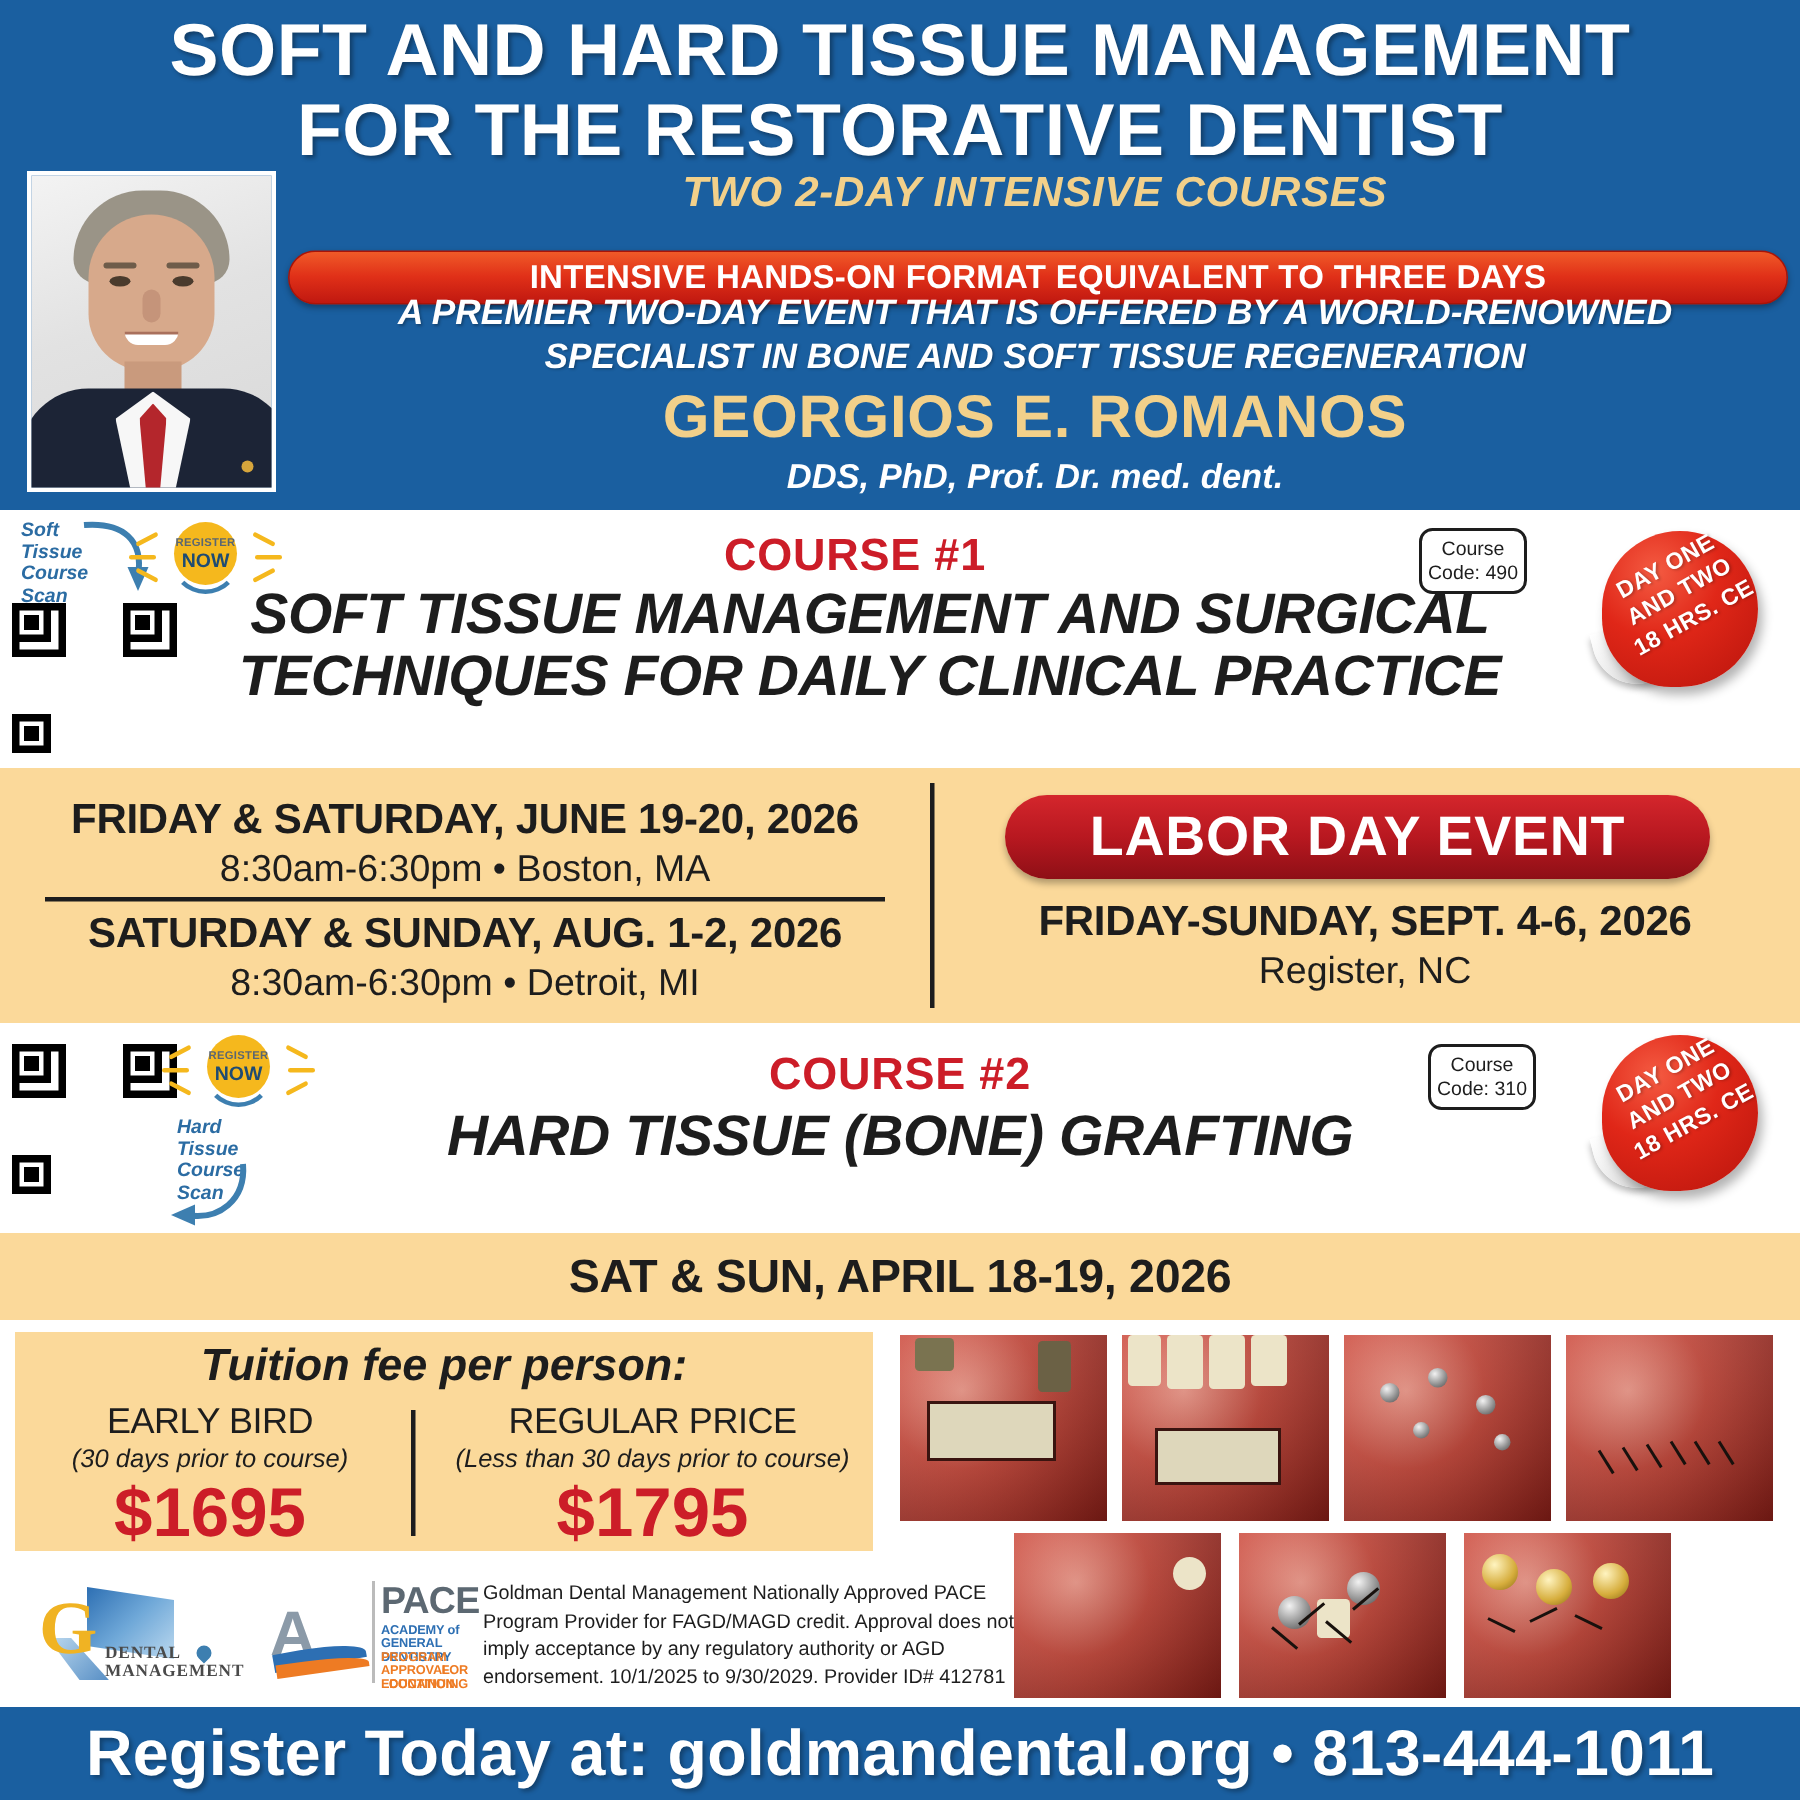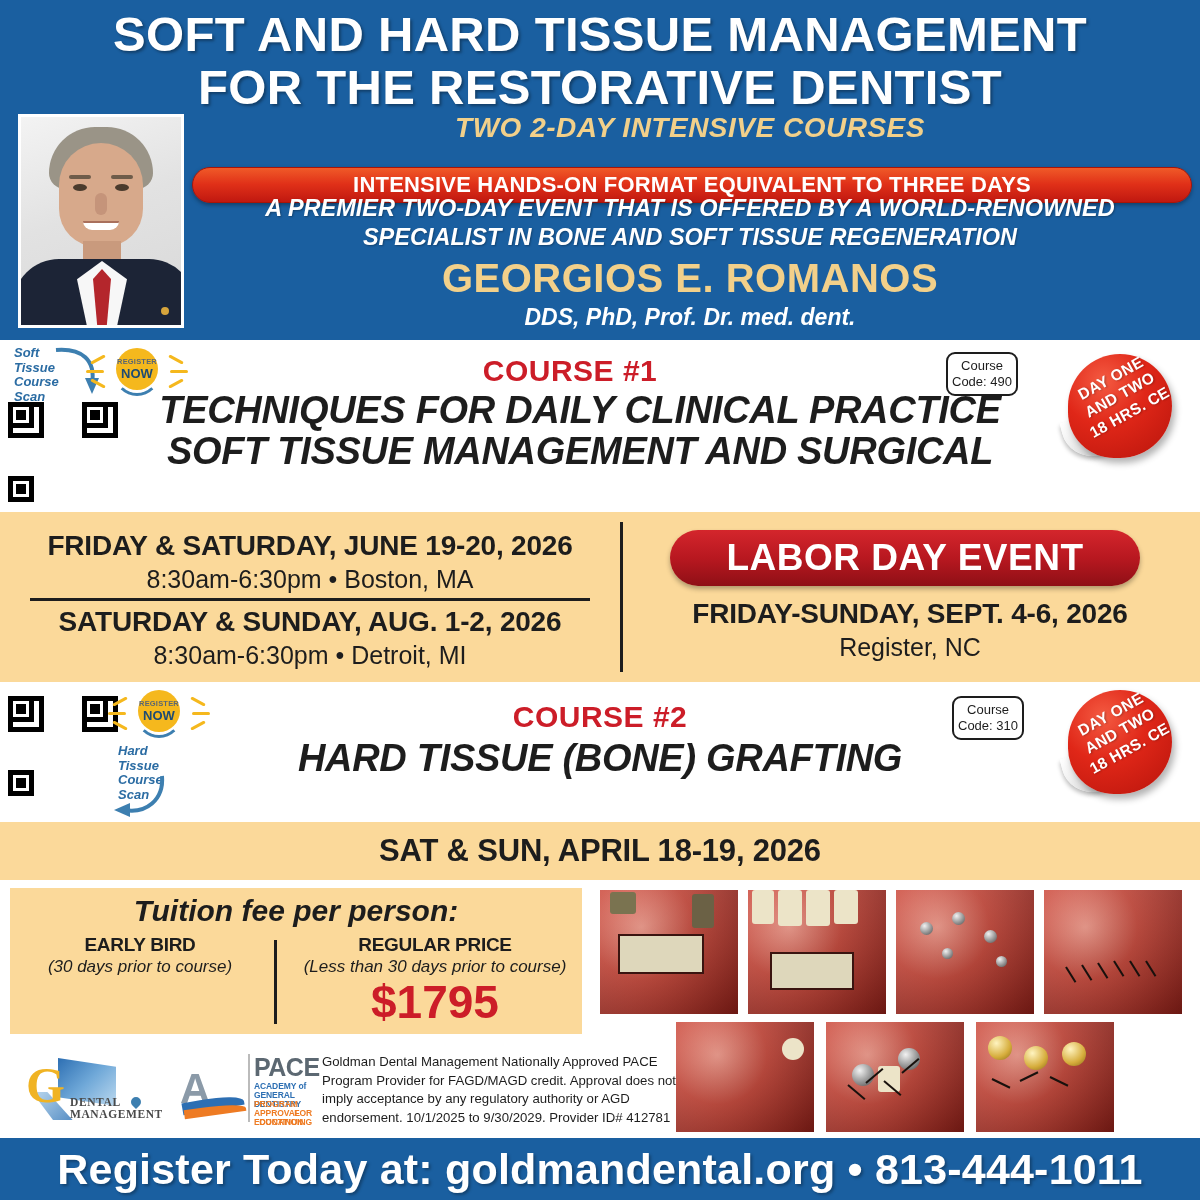--- a/index.html
+++ b/index.html
@@ -204,21 +204,21 @@
   
   .tuition-card {
     position: absolute; left: 10px; top: 888px; width: 572px; height: 146px;
     background: #fbd99a; display: block;
   }
   .tuition-title {
     position: absolute; left: 0; top: 6px; width: 572px; text-align: center;
     font-size: 30px; font-weight: bold; font-style: italic; color: #1d1d1d;
   }
   .price-col { position: absolute; top: 46px; text-align: center; }
-  .price-head { font-size: 19px; font-weight: bold; color: #1d1d1d; letter-spacing:-0.3px;}
+  .price-head { font-size: 24px; font-weight: normal; color: #1d1d1d; letter-spacing:-0.3px;}
   .price-note { font-size: 17px; font-style: italic; color: #1d1d1d; margin-top: 1px; }
   .price-amt { font-size: 46px; font-weight: bold; color: #cc1d28; margin-top: -2px; }
   .price-divider { position: absolute; left: 264px; top: 52px; width: 3px; height: 84px; background: #1d1d1d; }
 
   
   .photo { position: absolute; background: #b03a30; overflow: hidden; }
   .photo .g1 { position:absolute; inset:0;
     background: radial-gradient(circle at 30% 30%, #ef8d7c 0%, #c93b2c 40%, #8e1f18 100%); }
   .photo .g2 { position:absolute; inset:0;
     background: linear-gradient(140deg, rgba(255,255,255,0.22) 0%, rgba(0,0,0,0.25) 100%); }
@@ -337,22 +337,22 @@
         <div class="qr-fin-tr-w"></div>
         <div class="qr-fin-bl"></div>
         <div class="qr-inner-tl"></div>
         <div class="qr-inner-tr"></div>
         <div class="qr-inner-bl"></div>
       </div>
     </div>
 
     <div class="course-num" style="left:200px; top:14px; width:740px;">COURSE #1</div>
     <div class="course-title" style="left:150px; top:50px; width:860px;">
+      <div>SOFT TISSUE MANAGEMENT AND SURGICAL</div>
       <div>TECHNIQUES FOR DAILY CLINICAL PRACTICE</div>
-      <div>SOFT TISSUE MANAGEMENT AND SURGICAL</div>
     </div>
 
     <div class="code-box" style="left:946px; top:12px;">
       <div>Course</div>
       <div>Code: 490</div>
     </div>
 
     <div class="ce-sticker" style="left:1062px; top:12px;">
       <div class="peel"></div>
       <div class="disc"></div>
@@ -446,20 +446,21 @@
     <div class="band2-line">
       <span class="band2-strong">SAT &amp; SUN, APRIL 18-19, 2026</span>
     </div>
   </div>
 
   <div class="tuition-card">
     <div class="tuition-title">Tuition fee per person:</div>
     <div class="price-col" style="left:0; width:260px;">
       <div class="price-head">EARLY BIRD</div>
       <div class="price-note">(30 days prior to course)</div>
+      <div class="price-amt">$1695</div>
     </div>
     <div class="price-divider"></div>
     <div class="price-col" style="left:278px; width:294px;">
       <div class="price-head">REGULAR PRICE</div>
       <div class="price-note">(Less than 30 days prior to course)</div>
       <div class="price-amt">$1795</div>
     </div>
   </div>
 
   <div class="photo" style="left:600px; top:890px; width:138px; height:124px;">

